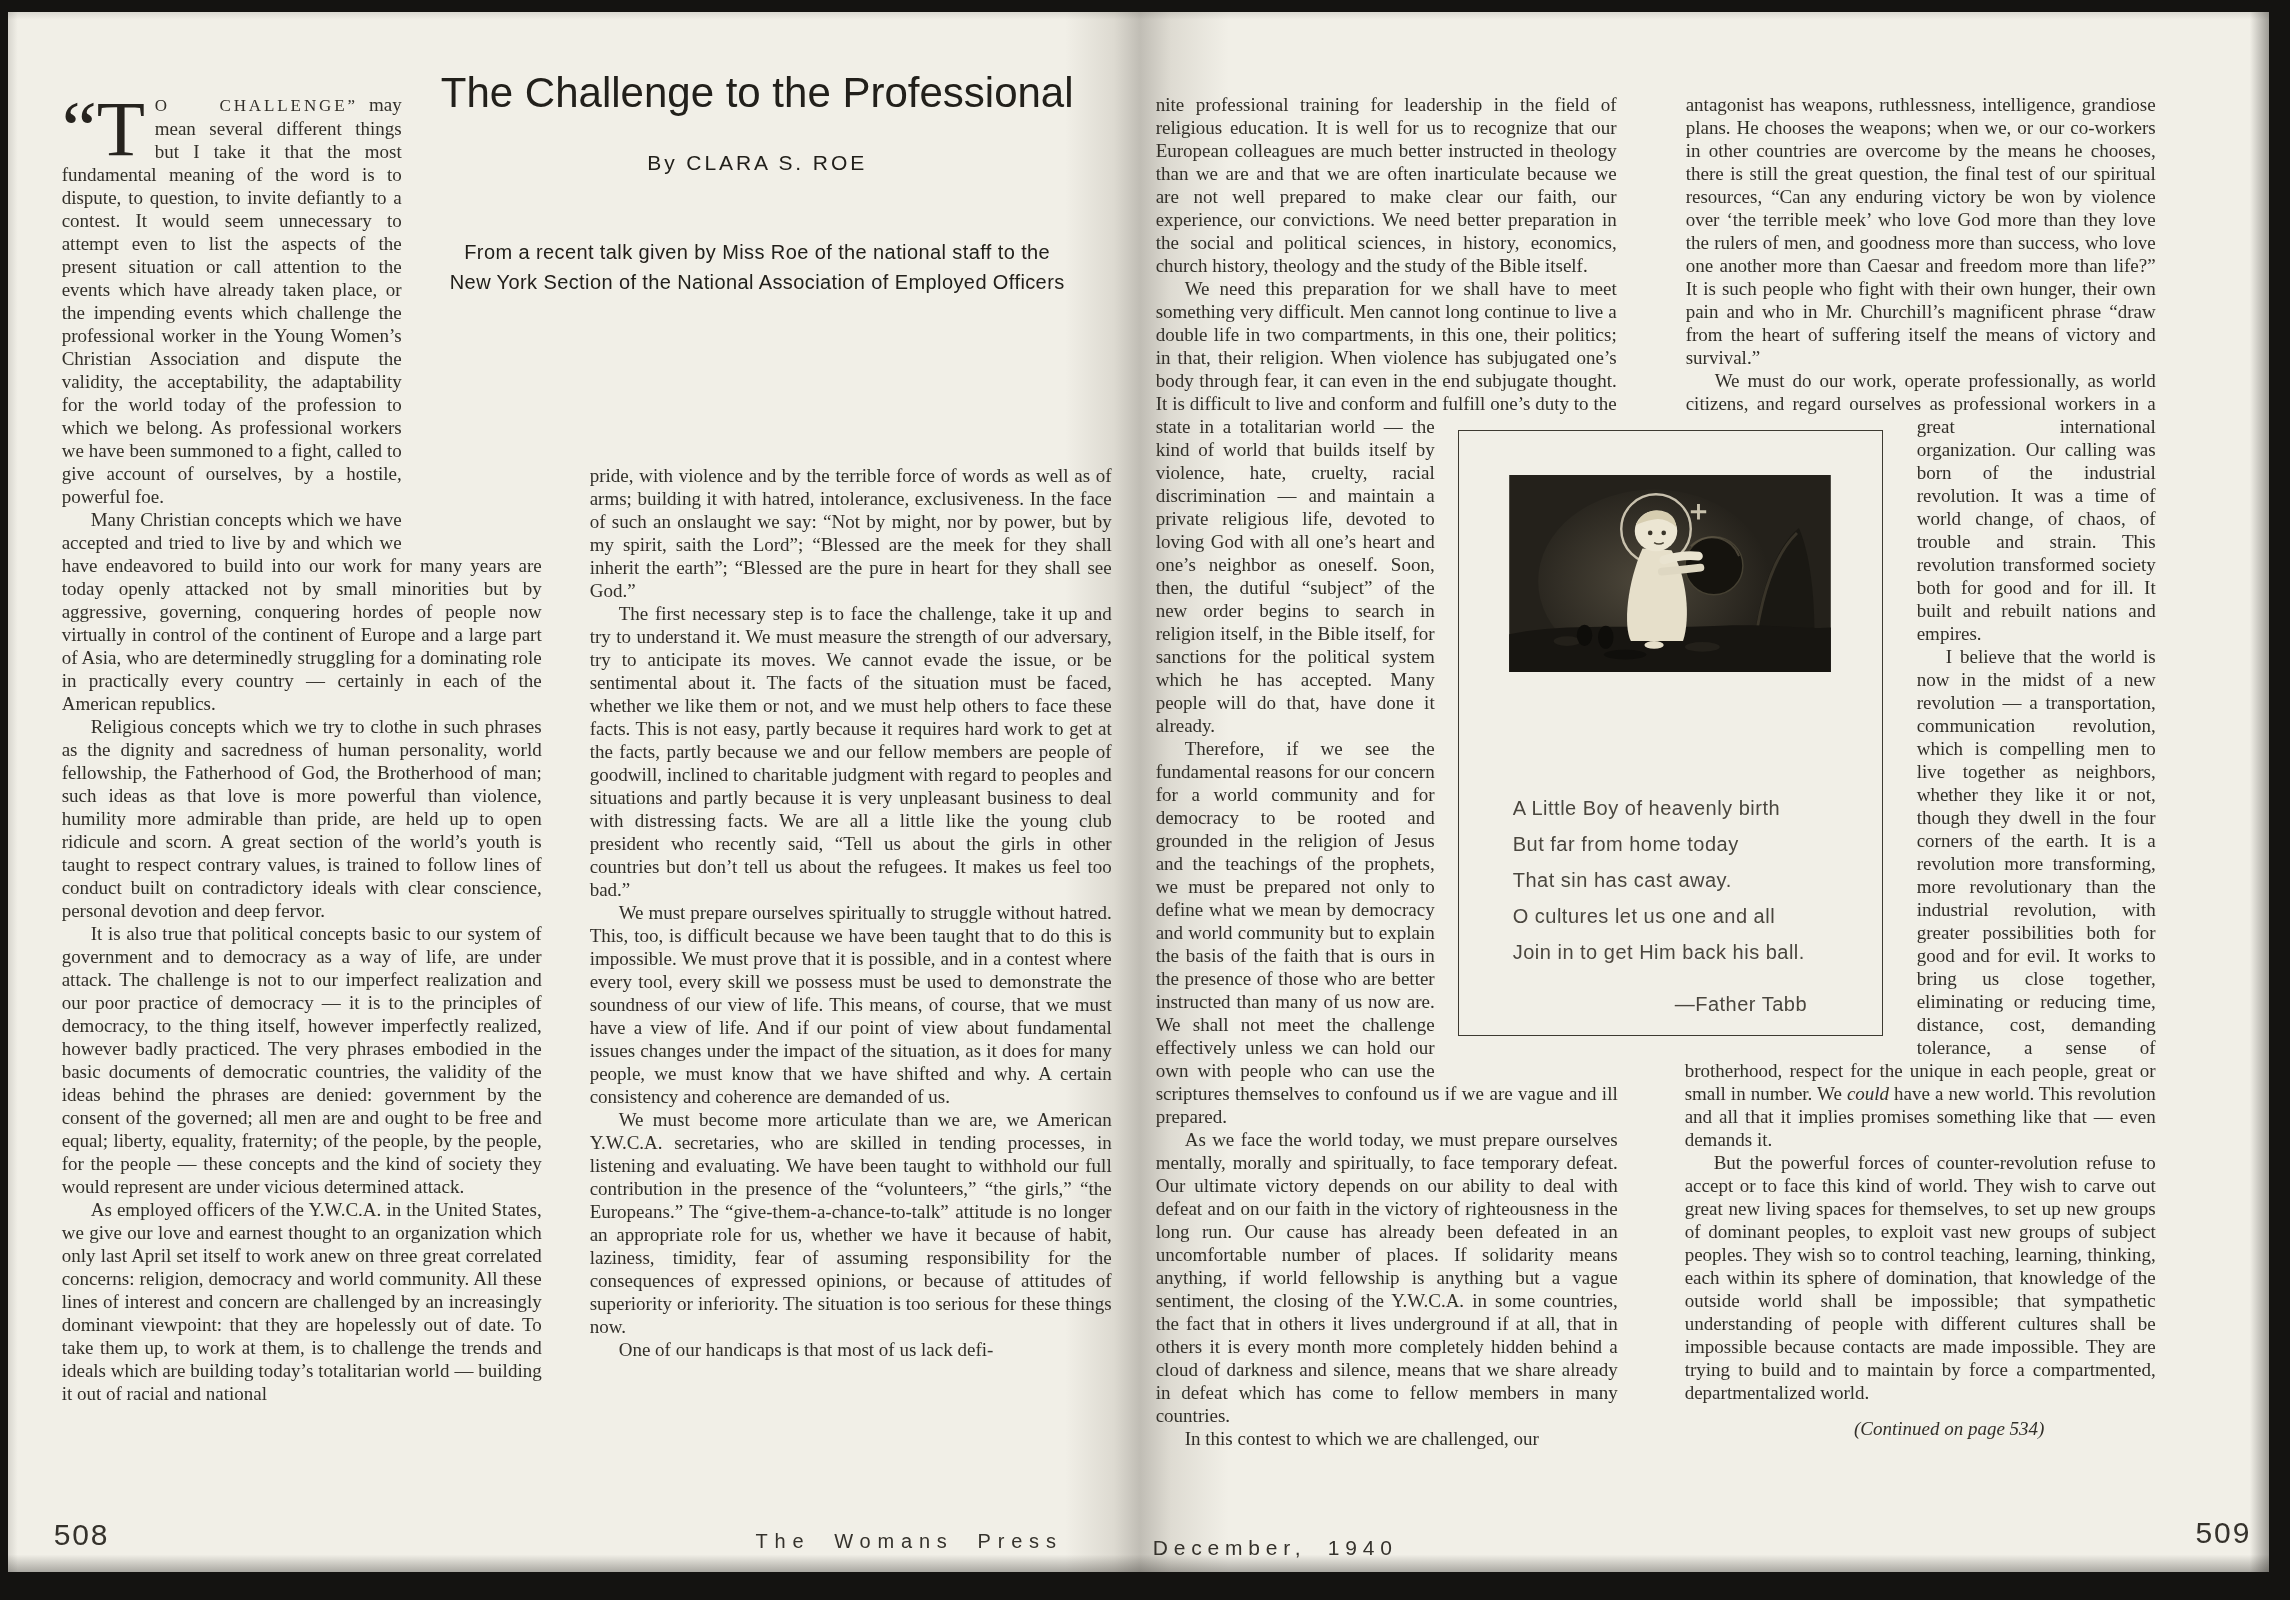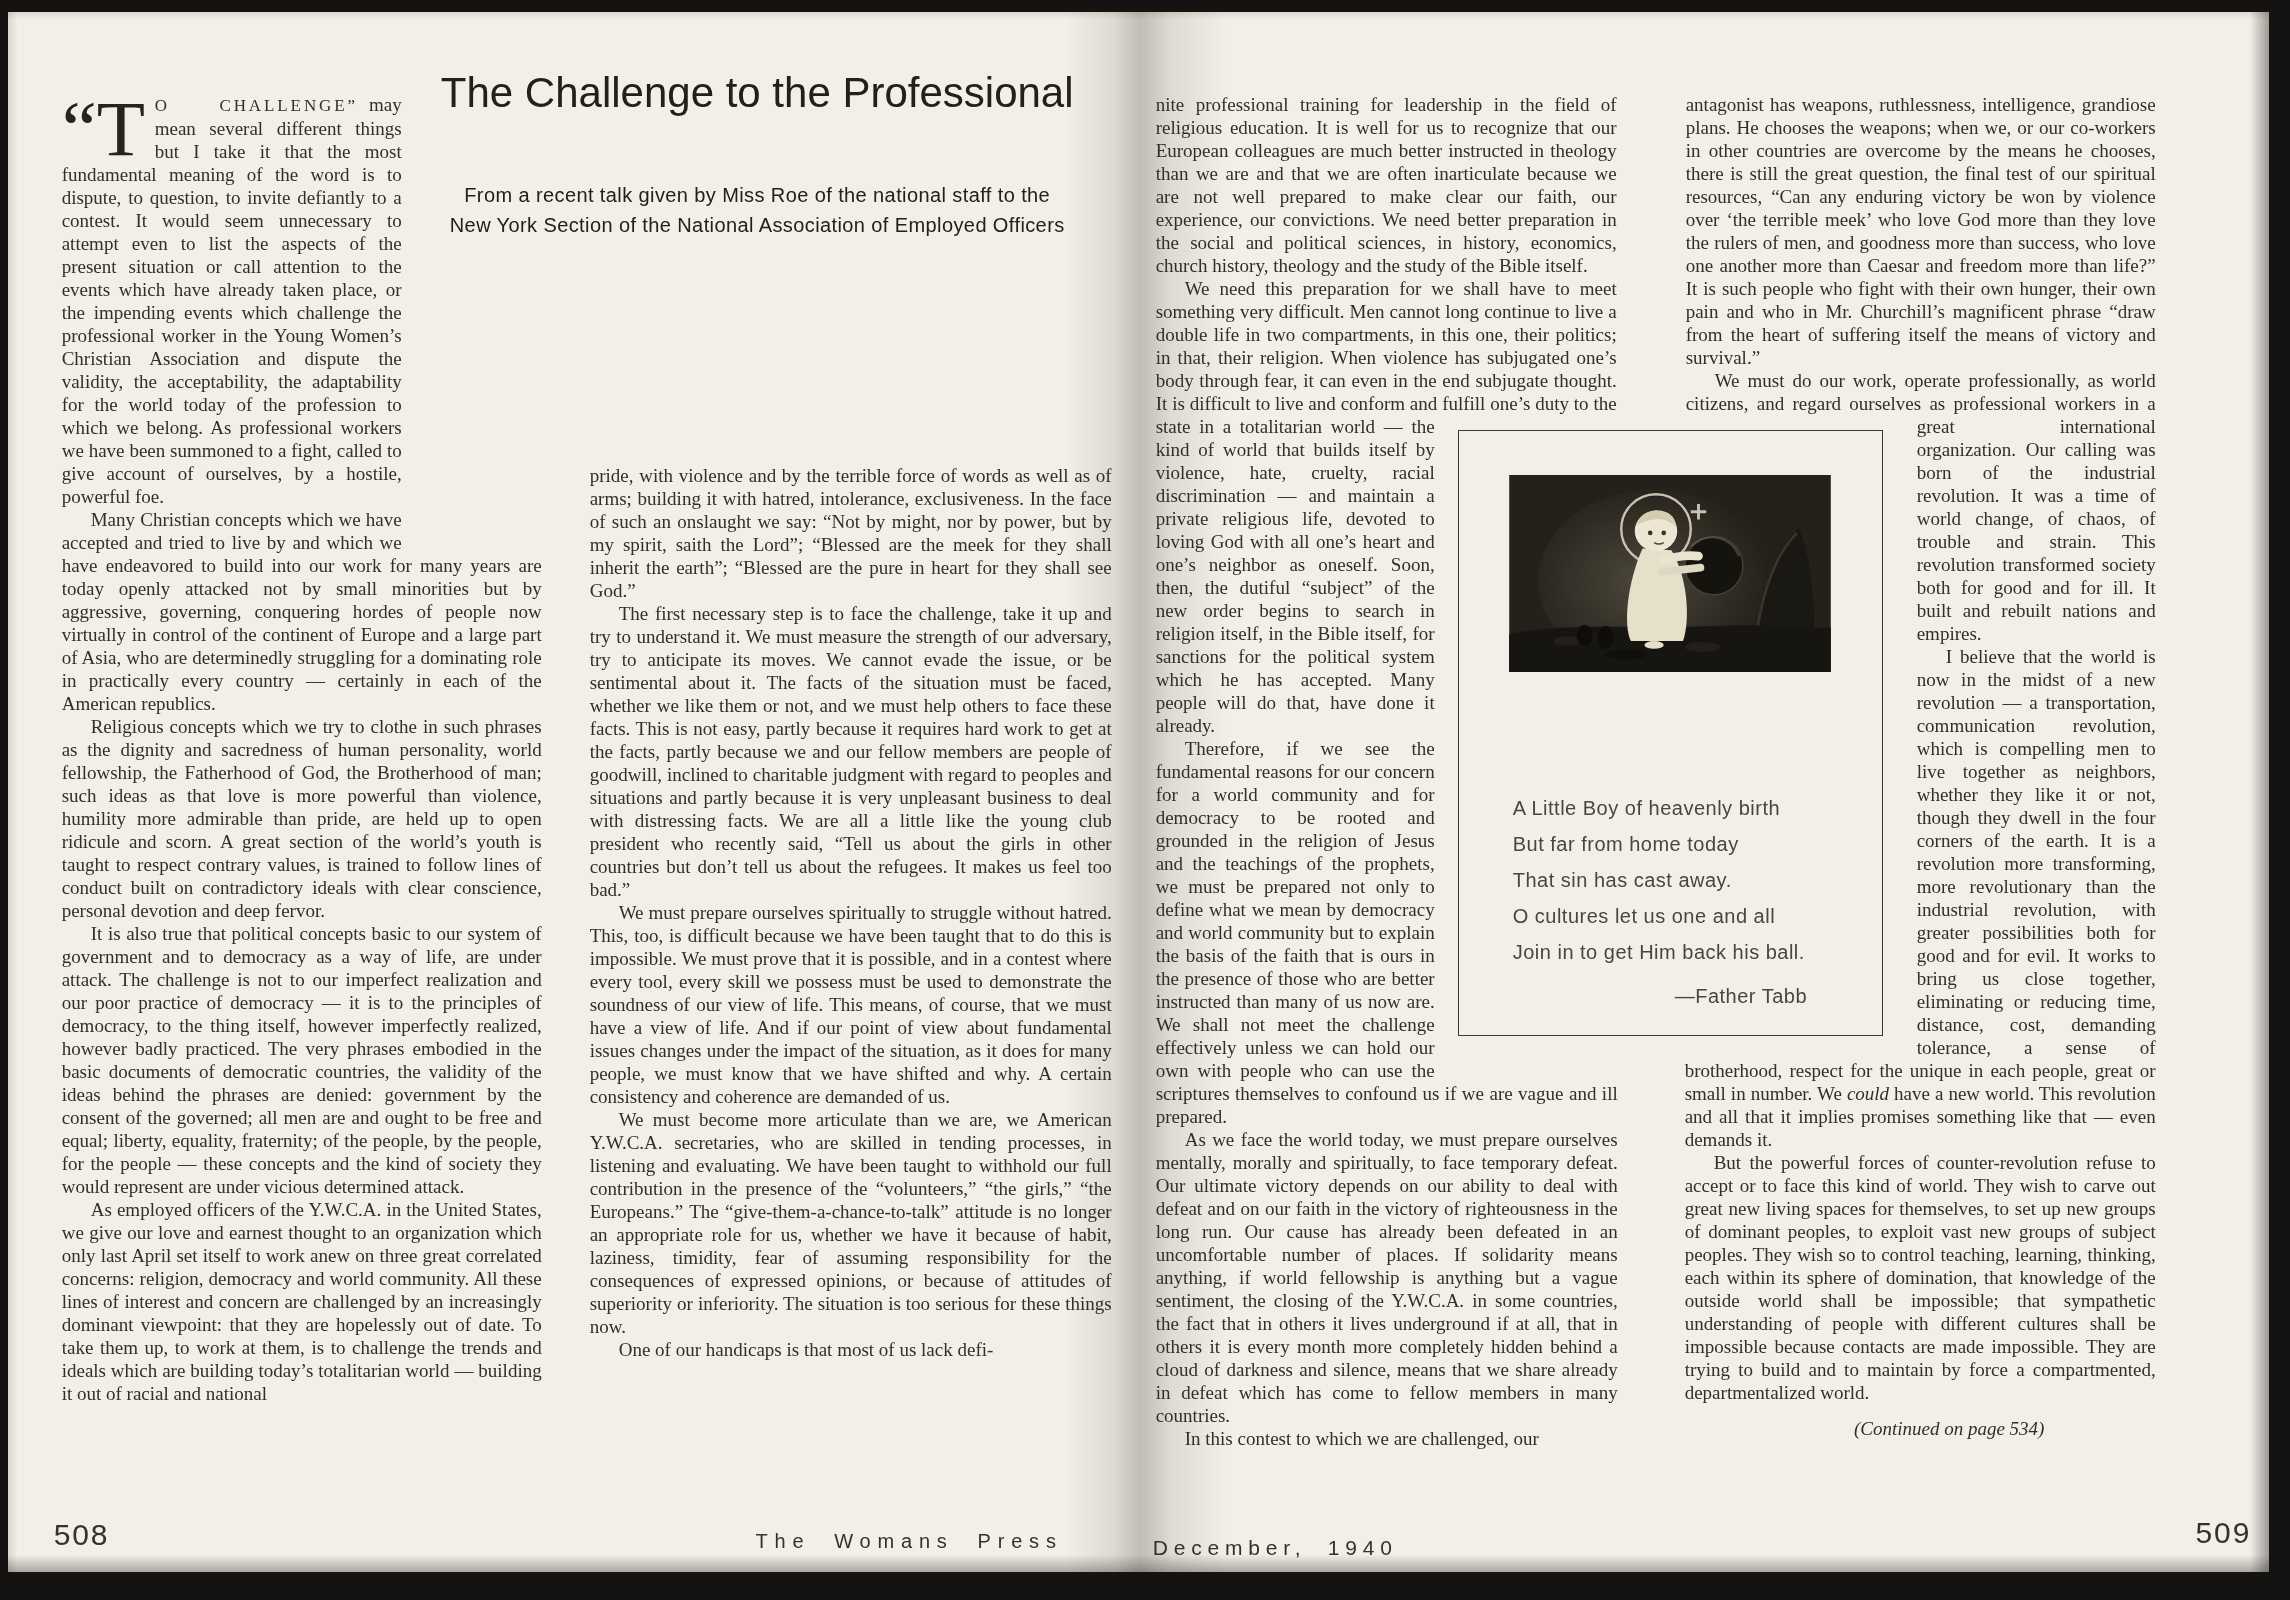--- a/index.html
+++ b/index.html
@@ -37,21 +37,21 @@
   .title-line{display:block;font-size:42px;line-height:50px;letter-spacing:0px;font-weight:400;}
   .byline{margin-top:33px;font-size:21px;letter-spacing:2.9px;font-weight:400;}
   .deck{margin-top:62px;font-size:20px;line-height:30px;letter-spacing:0.4px;}
   .deck span{display:block;}
   .artbox{position:absolute;left:1450px;top:418px;width:425px;height:606px;
           border:1.9px solid #3d3a31;background:#f1efe7;box-sizing:border-box;z-index:3;}
   .artimg{position:absolute;left:50px;top:44px;width:322px;height:197px;display:block;}
   .poem{position:absolute;left:54px;top:359px;width:328px;
         font-family:"Liberation Sans",sans-serif;font-size:20px;line-height:36px;
         color:#4a463e;letter-spacing:0.5px;}
-  .poem-attr{margin-top:8px;padding-left:162px;}
+  .poem-attr{margin-top:16px;padding-left:162px;}
   .contnote{font-style:italic;text-align:center;margin-top:13.5px !important;padding-left:58px;}
   .footer-item{position:absolute;font-family:"Liberation Sans",sans-serif;color:#35322c;}
   .pageno-left{left:46px;top:1506px;font-size:30px;letter-spacing:1.9px;}
   .journal{left:628px;top:1518px;width:427px;text-align:right;font-size:20px;
            letter-spacing:6.8px;word-spacing:11.6px;}
   .issuedate{left:1145px;top:1524px;font-size:21px;letter-spacing:5.8px;word-spacing:9.7px;}
   .pageno-right{right:17.4px;top:1504px;font-size:30px;letter-spacing:1.9px;}
   .ital{font-style:italic;}
 </style>
 </head>
@@ -59,20 +59,21 @@
 
 <div class="photo">
   <div class="paper">
 
     <section class="page page-left">
 
       <div class="titleblock">
         <h1 style="margin:0;font-weight:400;">
           <span class="title-line">The Challenge to the Professional</span>
         </h1>
+        <div class="byline">By CLARA S. ROE</div>
         <div class="deck">
           <span>From a recent talk given by Miss Roe of the national staff to the</span>
           <span>New York Section of the National Association of Employed Officers</span>
         </div>
       </div>
 
       <div class="col col-a">
         <i class="sp spA"></i>
         <p class="body-p">
           <span class="dropcap">“T</span><span class="leadcaps">O CHALLENGE”</span><span>may mean several different things but I take it that the most fundamental meaning of the word is to dispute, to question, to invite defiantly to a contest. It would seem unnecessary to attempt even to list the aspects of the present situation or call attention to the events which have already taken place, or the impending events which challenge the professional worker in the Young Women’s Christian Association and dispute the validity, the acceptability, the adaptability for the world today of the profession to which we belong. As professional workers we have been summoned to a fight, called to give account of ourselves, by a hostile, powerful foe.</span>

